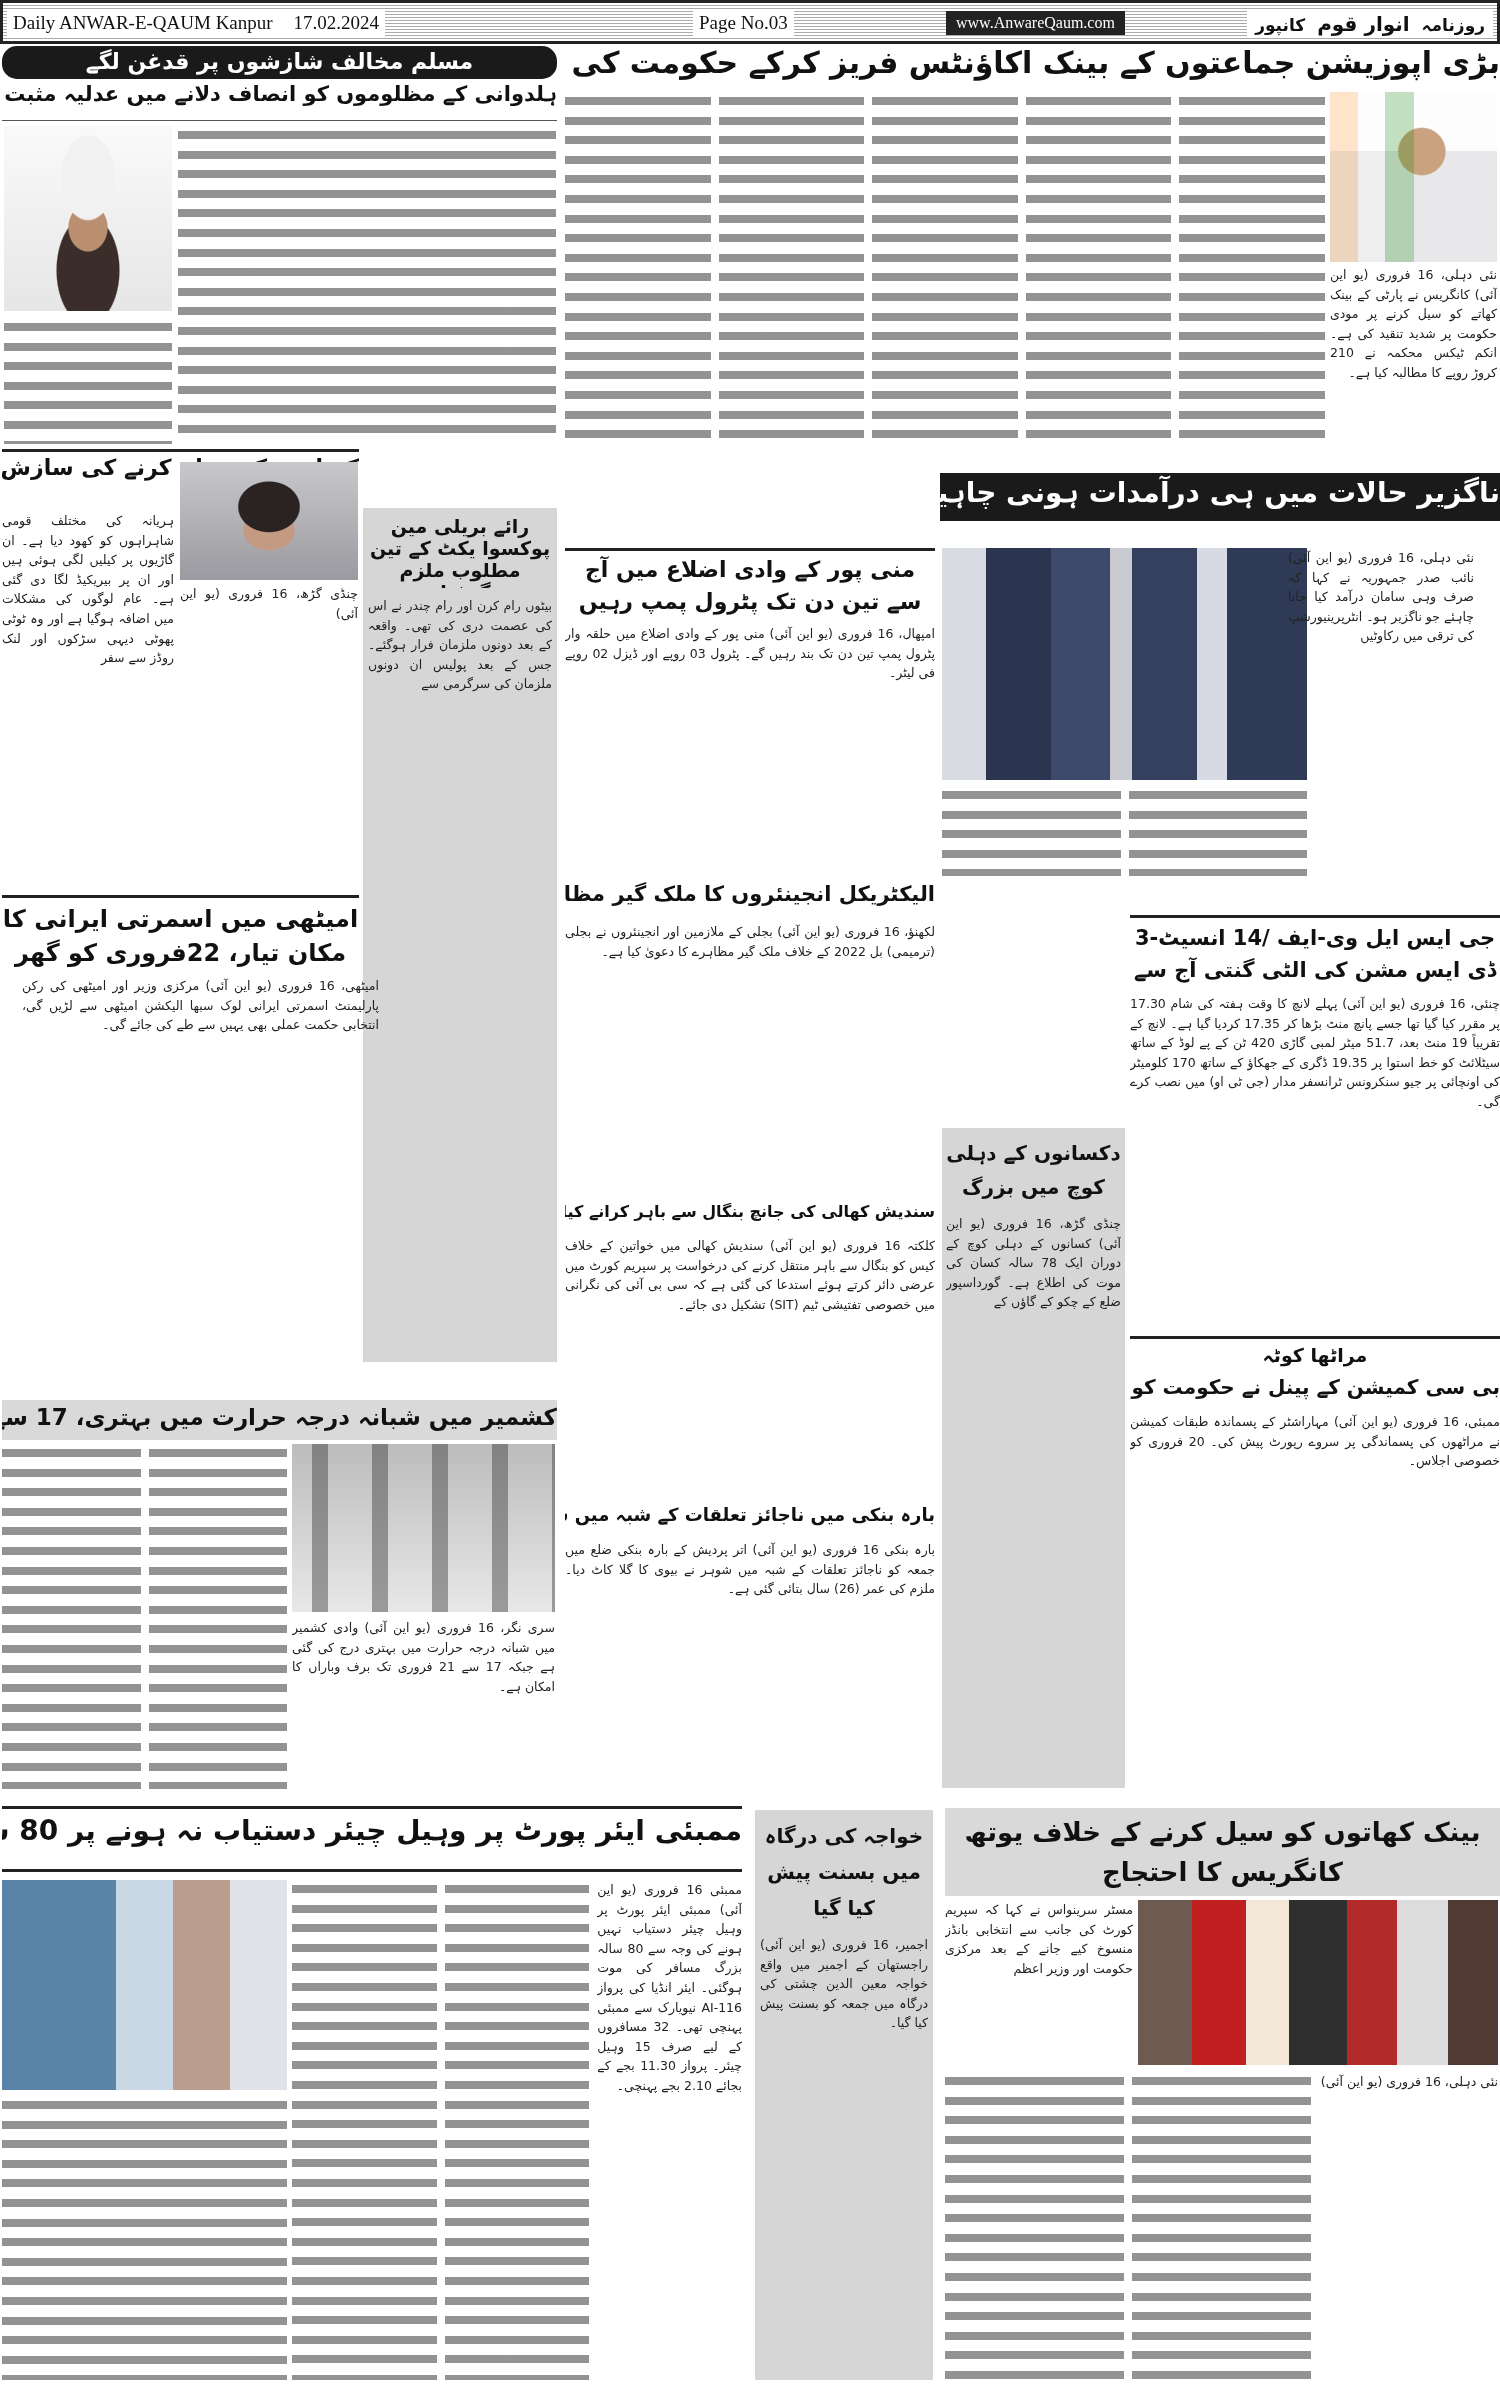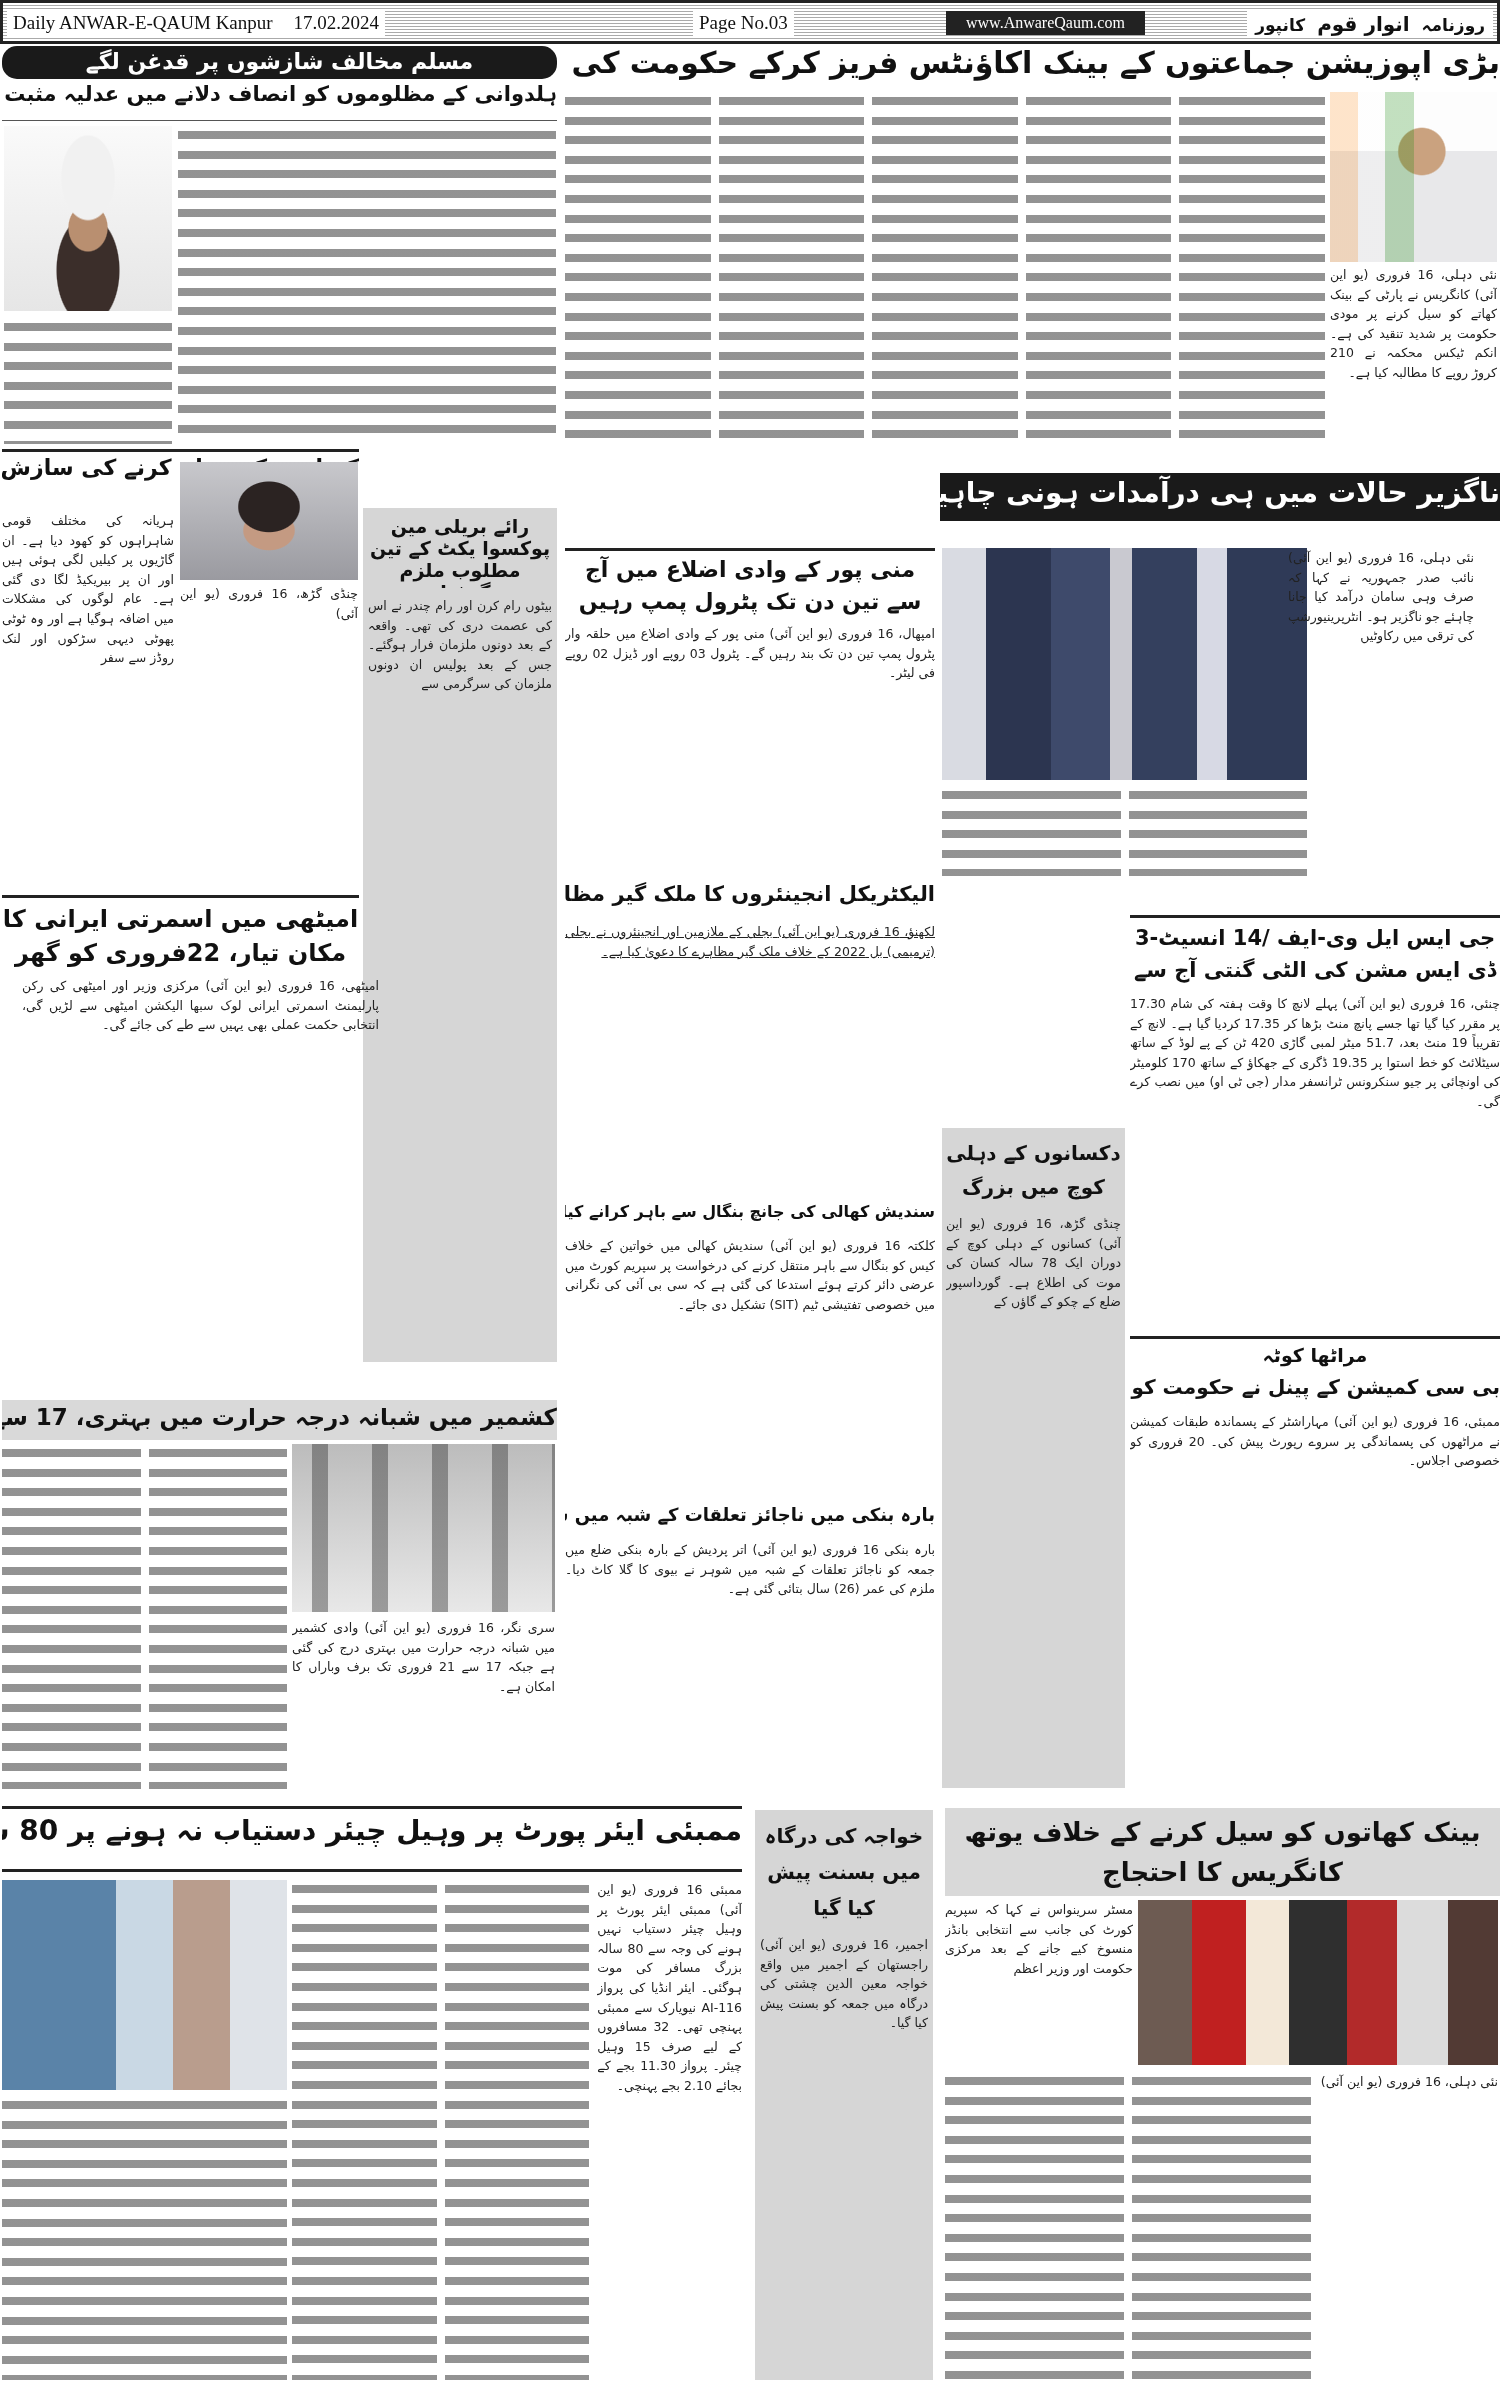--- a/index.html
+++ b/index.html
@@ -7,21 +7,21 @@
   body { position: relative; font-family: "DejaVu Sans", sans-serif; color: #111; }
 
   .abs { position: absolute; }
 
   
   .masthead { left: 0; top: 0; width: 1500px; height: 44px; border: 3px solid #222; background:
       repeating-linear-gradient(to bottom, #fff 0 2px, #aaa 2px 3px); }
   .mh-left { left: 4px; top: 7px; background: #fff; padding: 2px 6px; font-family: "Liberation Serif", serif; font-size: 19px; color: #111; white-space: nowrap; }
   .mh-date { margin-left: 16px; }
   .mh-page { left: 690px; top: 7px; background: #fff; padding: 2px 6px; font-family: "Liberation Serif", serif; font-size: 19px; }
-  .mh-url { left: 943px; top: 8px; background: #222; color: #fff; padding: 3px 20px; font-family: "Liberation Serif", serif; font-size: 16px; }
+  .mh-url { left: 943px; top: 8px; background: #222; color: #fff; padding: 3px 10px; font-family: "Liberation Serif", serif; font-size: 16px; }
   .mh-logo { right: 4px; top: 7px; background: #fff; padding: 2px 8px; font-size: 17px; font-weight: bold; direction: rtl; white-space: nowrap; }
   .mh-logo .big { font-size: 20px; margin: 0 6px; }
 
   
   .hl { font-weight: bold; line-height: 1.15; direction: rtl; text-align: center; white-space: nowrap; overflow: hidden; }
   .hl-dark { background: #1a1a1a; color: #fff; }
   .hl-grey { background: #d9d9d9; color: #111; }
   .rule { background: #222; height: 3px; }
   .thin { background: #555; height: 1px; }
 
@@ -122,21 +122,21 @@
 </div>
 
 <div class="abs rule" style="left:565px; top:548px; width:370px;"></div>
 <div class="abs hl" style="left:565px; top:554px; width:370px; height:66px; font-size:22px; white-space:normal; line-height:32px;">منی پور کے وادی اضلاع میں آج سے تین دن تک پٹرول پمپ رہیں گے بند</div>
 <div class="abs txt" style="left:565px; top:624px; width:370px; height:250px;">
   <span>امپھال، 16 فروری (یو این آئی)</span>
   <span>منی پور کے وادی اضلاع میں حلقہ وار پٹرول پمپ تین دن تک بند رہیں گے۔ پٹرول 03 روپے اور ڈیزل 02 روپے فی لیٹر۔</span>
 </div>
 
 <div class="abs hl" style="left:565px; top:882px; width:370px; height:36px; font-size:21px;">الیکٹریکل انجینئروں کا ملک گیر مظاہرے کا دعویٰ</div>
-<div class="abs txt" style="left:565px; top:922px; width:370px; height:275px;text-decoration:underline;">
+<div class="abs txt" style="left:565px; top:922px; width:370px; height:275px;">
   <span>لکھنؤ، 16 فروری (یو این آئی)</span>
   <span>بجلی کے ملازمین اور انجینئروں نے بجلی (ترمیمی) بل 2022 کے خلاف ملک گیر مظاہرے کا دعویٰ کیا ہے۔</span>
 </div>
 
 <div class="abs hl" style="left:565px; top:1203px; width:370px; height:28px; font-size:16px;">سندیش کھالی کی جانچ بنگال سے باہر کرانے کیلئے سپریم کورٹ میں عرضی دائر</div>
 <div class="abs txt" style="left:565px; top:1236px; width:370px; height:262px;">
   <span>کلکتہ 16 فروری (یو این آئی)</span>
   <span>سندیش کھالی میں خواتین کے خلاف کیس کو بنگال سے باہر منتقل کرنے کی درخواست پر سپریم کورٹ میں عرضی دائر کرتے ہوئے استدعا کی گئی ہے کہ سی بی آئی کی نگرانی میں خصوصی تفتیشی ٹیم (SIT) تشکیل دی جائے۔</span>
 </div>
 

